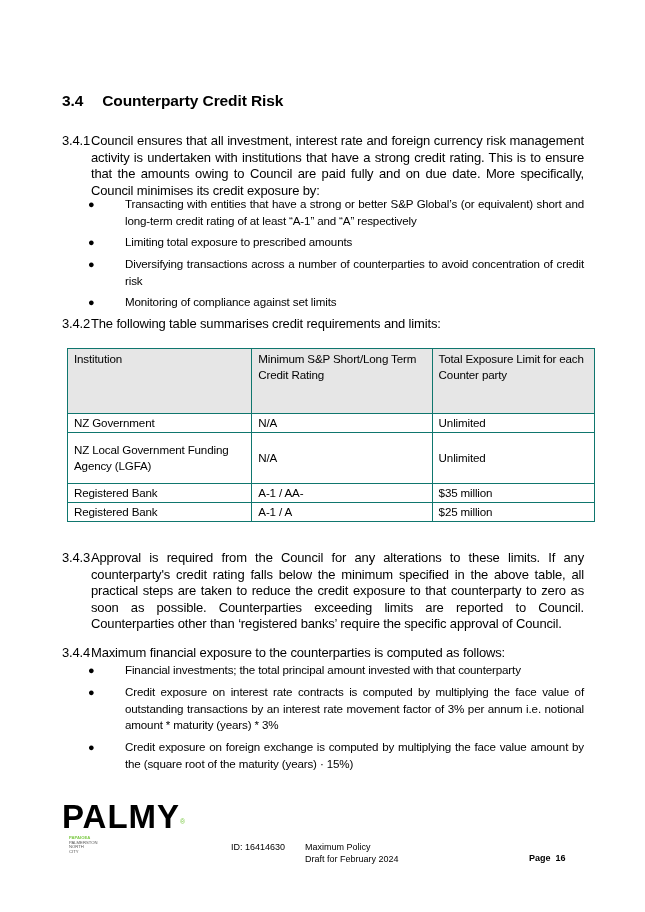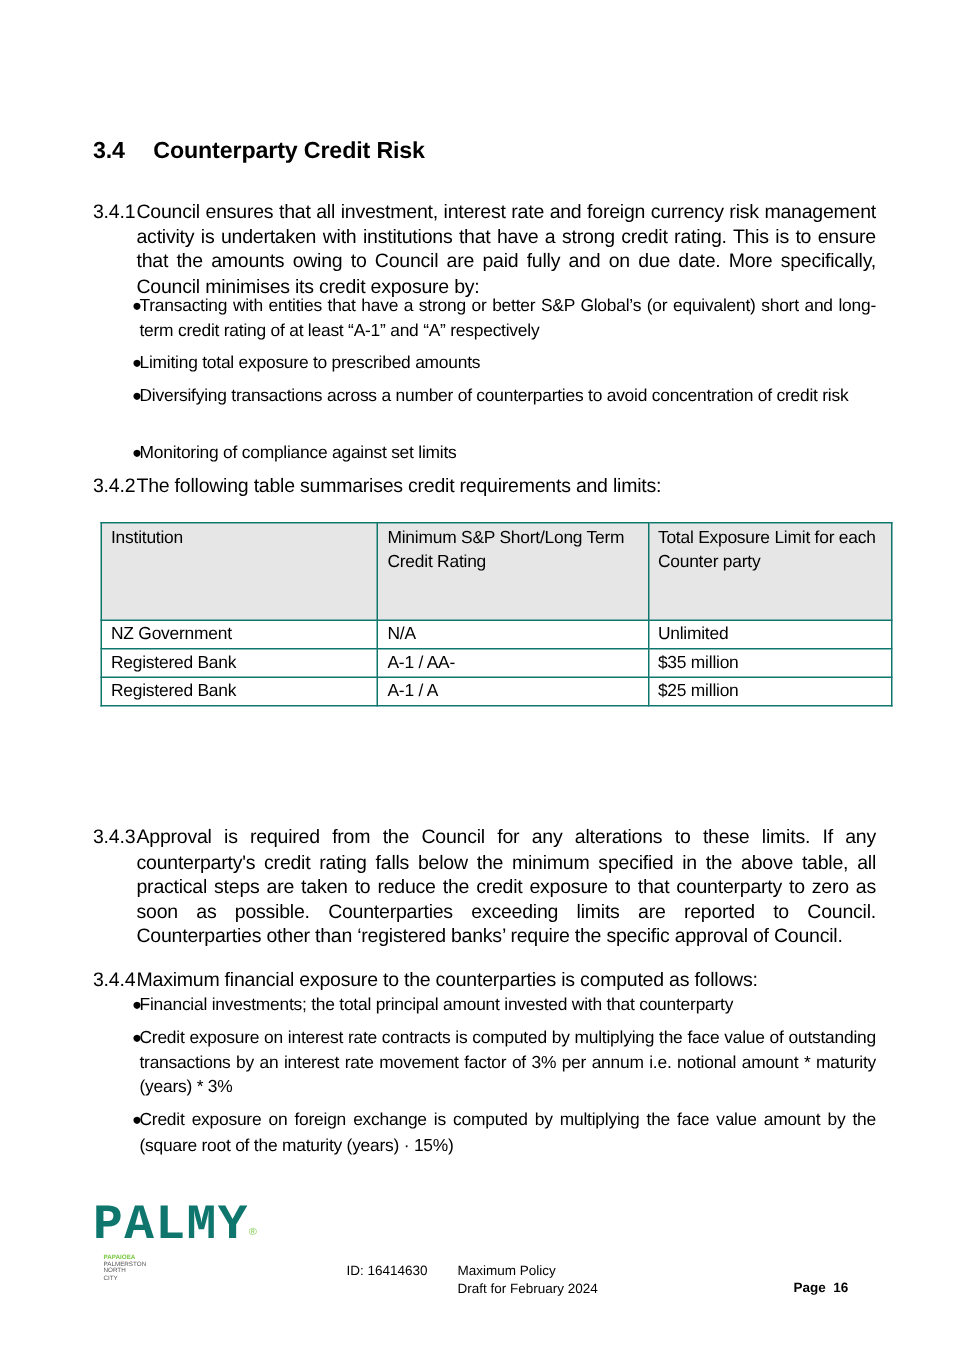--- a/index.html
+++ b/index.html
@@ -9,31 +9,31 @@
   .heading { position: absolute; left: 62px; top: 92px; font-size: 15.5px; font-weight: bold;
              font-family: "Liberation Sans", sans-serif; letter-spacing: -0.1px; }
   .heading .num { display: inline-block; width: 36px; }
   .para { position: absolute; left: 62px; width: 522px; font-size: 13px; line-height: 16.5px;
           text-align: justify; font-family: "Liberation Sans", sans-serif; letter-spacing: -0.15px; }
   .para .pnum { position: absolute; left: 0; top: 0; }
   .para .ptext { margin-left: 29px; display: block; }
   .bullet { position: absolute; left: 62px; width: 522px; font-size: 11.6px; line-height: 16.5px;
             text-align: justify; letter-spacing: -0.15px; }
   .bullet .dot { position: absolute; left: 26px; top: 0; font-size: 11px; }
-  .bullet .btext { display: block; margin-left: 31px; }
+  .bullet .btext { display: block; margin-left: 63px; }
   table.limits { position: absolute; left: 67px; top: 348px; width: 528px; border-collapse: collapse;
                  font-size: 11.6px; letter-spacing: -0.15px; }
   table.limits td { border: 1px solid #0f766e; padding: 1px 6px; vertical-align: top; line-height: 16px; }
   table.limits tr.hdr td { background: #e6e6e6; height: 61px; padding-top: 2px; }
   table.limits td.c { }
   table.limits tr.tall td { height: 48px; vertical-align: middle; }
   .c1 { width: 172px; } .c2 { width: 168px; } .c3 { width: 150px; }
   .logo { position: absolute; left: 62px; top: 800px; }
-  .logo .word { font-family: Liberation Mono, monospace; font-weight: bold; font-size: 33px;
-                color: #0f766e; letter-spacing: 1px; line-height: 34px; }
+  .logo .word { font-family: Liberation Sans, sans-serif; font-weight: bold; font-size: 33px;
+                color: #000000; letter-spacing: 1px; line-height: 34px; }
   .logo .reg { font-size: 7px; color: #7ac943; vertical-align: top; position: relative; top: 18px; }
   .logo .sub { font-size: 4.2px; line-height: 4.6px; color: #555; margin-left: 7px; margin-top: 2px; }
   .logo .sub .maori { color: #7ac943; font-weight: bold; }
   .footer { position: absolute; top: 842px; font-size: 9px; font-family: "Liberation Sans", sans-serif; line-height: 11.5px; }
 </style>
 </head>
 <body>
 
 <div class="page">
 
@@ -70,20 +70,25 @@
 
   <table class="limits">
     <tbody>
         <tr class="hdr">
       <td class="c1">Institution</td>
       <td class="c2">Minimum S&amp;P Short/Long Term Credit Rating</td>
       <td class="c3">Total Exposure Limit for each Counter party</td>
     </tr>
     <tr>
       <td>NZ Government</td>
+      <td class="c">N/A</td>
+      <td class="c">Unlimited</td>
+    </tr>
+    <tr class="tall">
+      <td>NZ Local Government Funding Agency (LGFA)</td>
       <td class="c">N/A</td>
       <td class="c">Unlimited</td>
     </tr>
     <tr>
       <td>Registered Bank</td>
       <td class="c">A-1 / AA-</td>
       <td class="c">$35 million</td>
     </tr>
     <tr>
       <td>Registered Bank</td>

